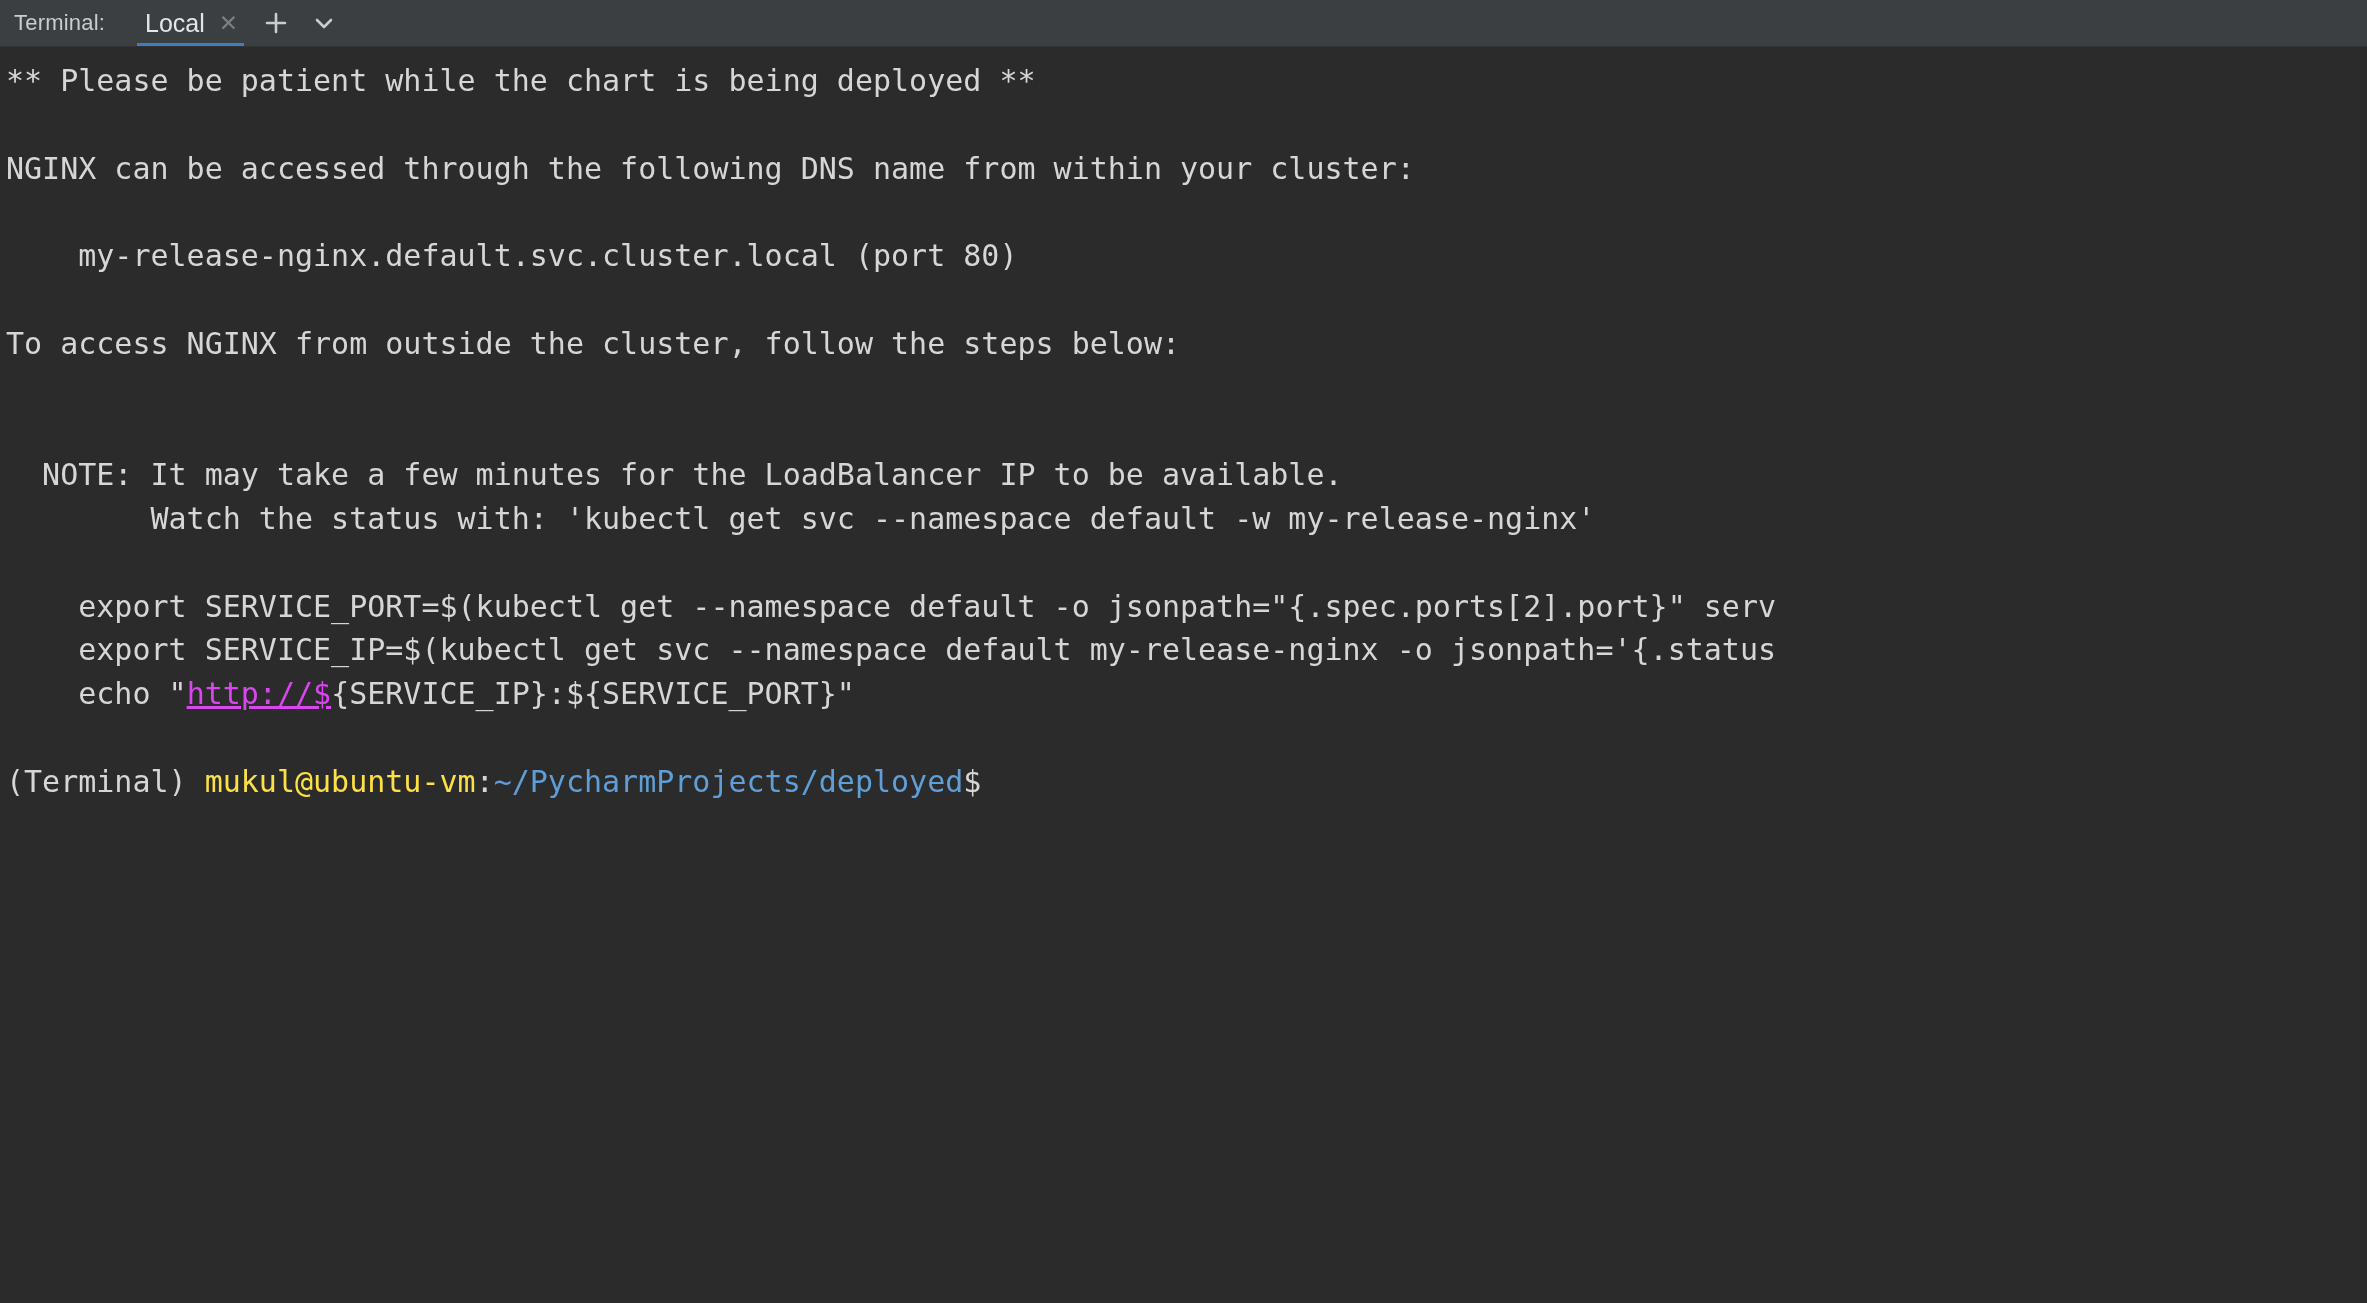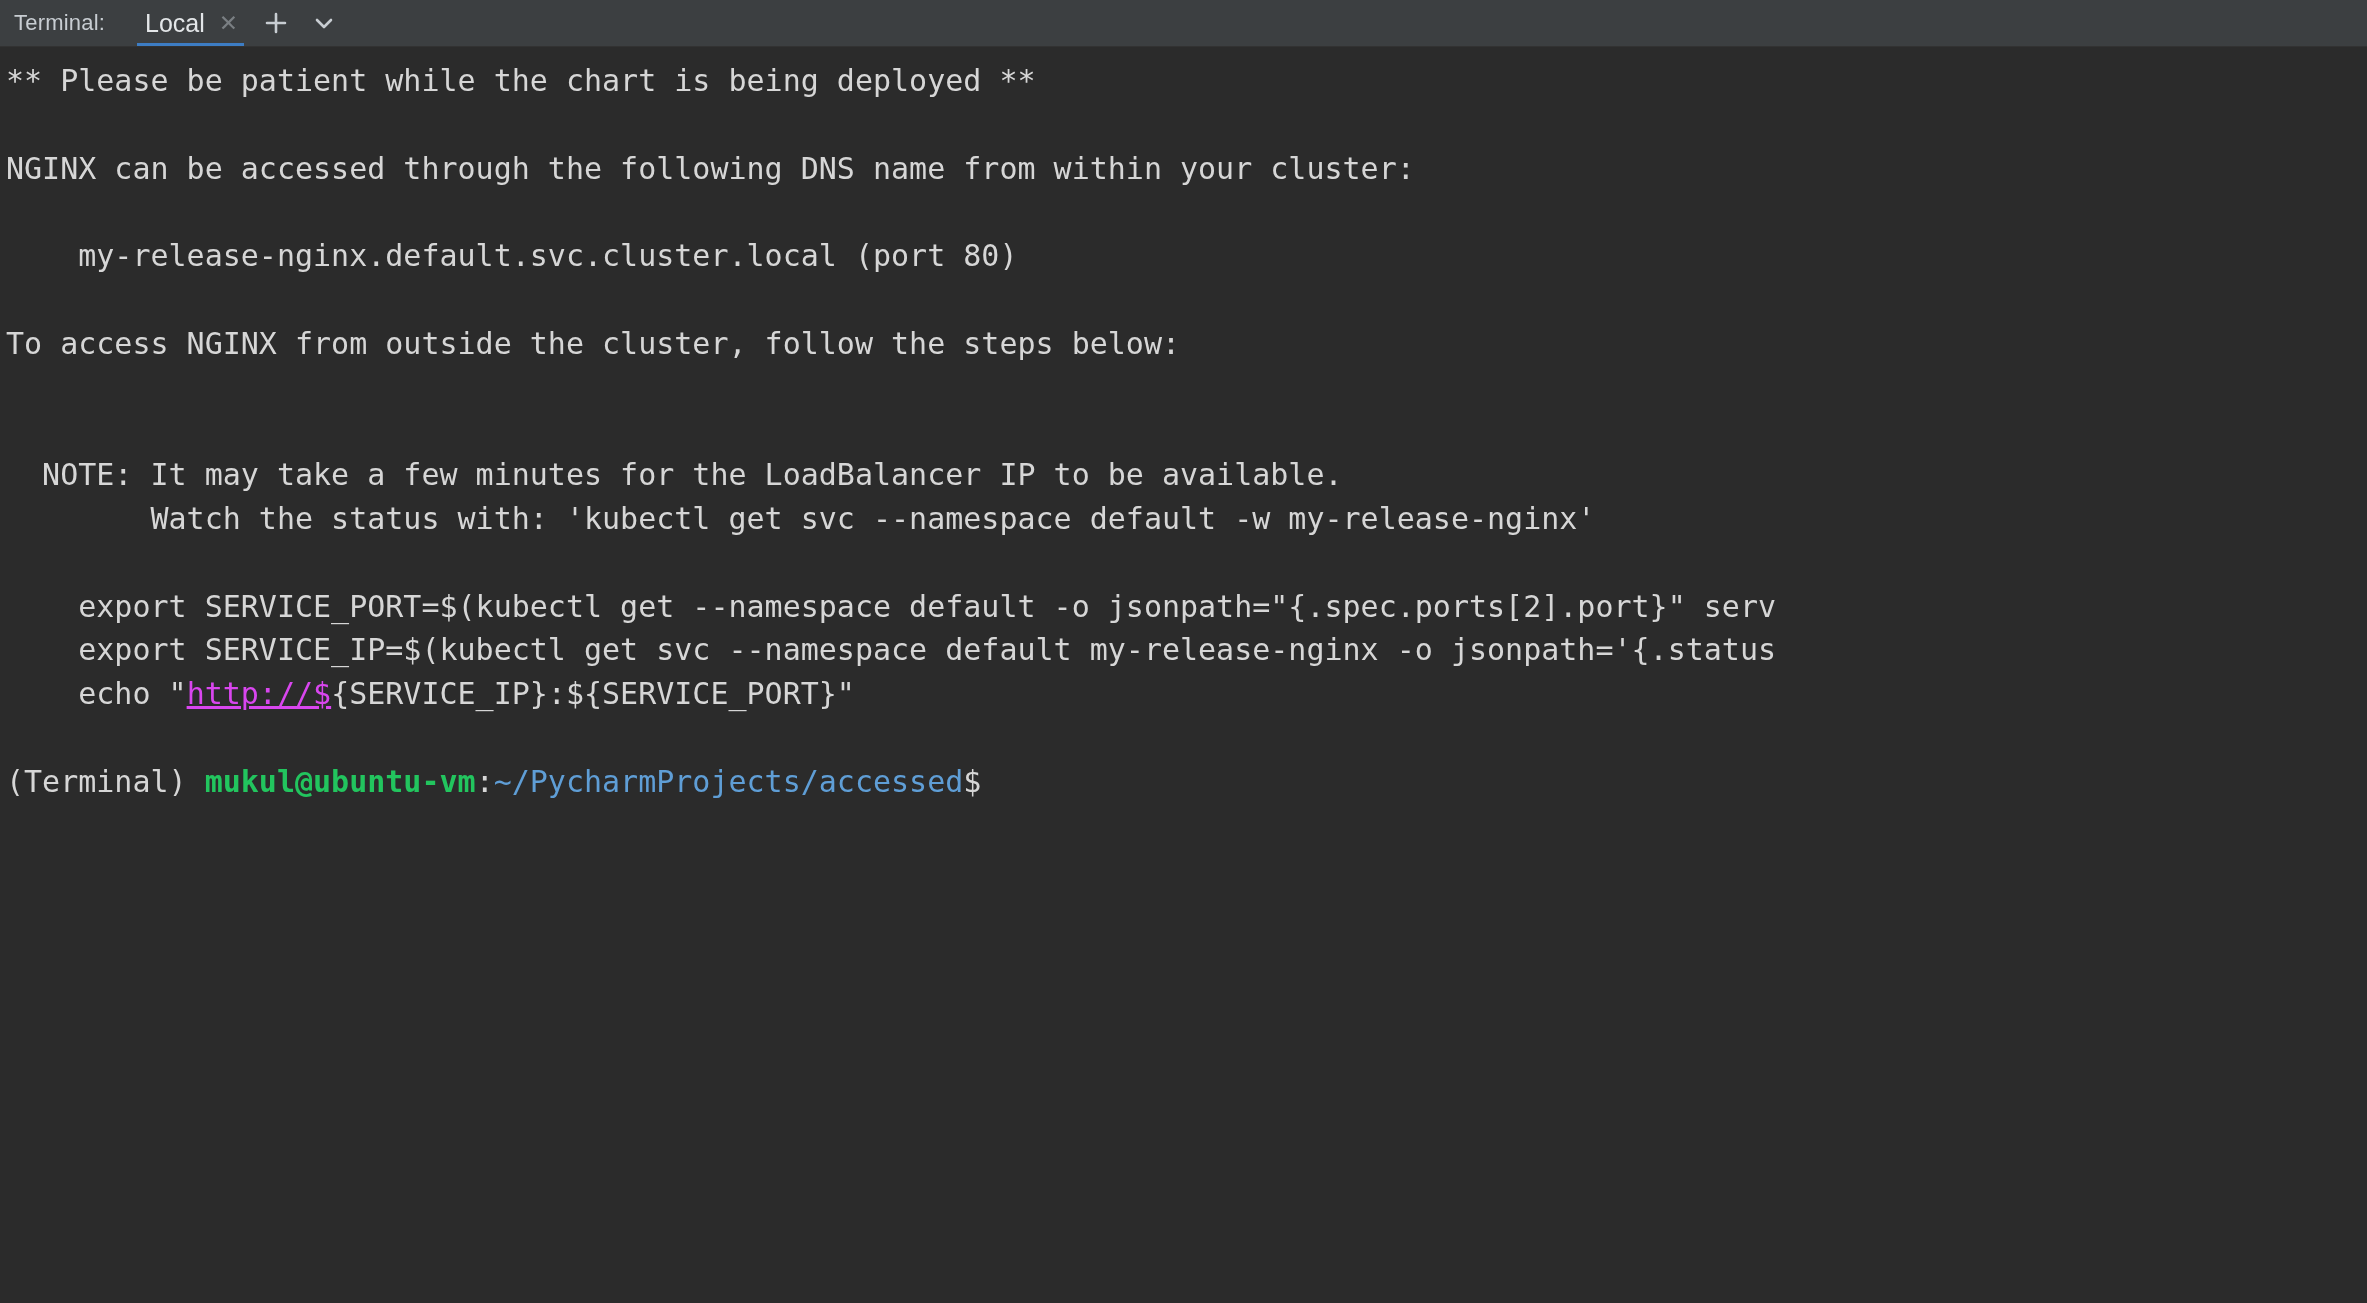--- a/index.html
+++ b/index.html
@@ -98,21 +98,21 @@
     padding-left: 6px;
     letter-spacing: 0px;
     height: 43.8px;
   }
   .term-line.blank { color: transparent; }
 
   .lnk {
     color: #d946ef;
     text-decoration: underline;
   }
-  .c-green  { color: #22c55e; font-weight: bold; }
+  .c-green  { color: #fde047; }
   .c-blue   { color: #5f9ed6; }
   .c-white  { color: #d6d6d6; }
 </style>
 </head>
 <body>
 
 <div class="tool-header">
 
   <span class="tool-title">Terminal:</span>
 
@@ -152,15 +152,15 @@
   <div class="term-line">  NOTE: It may take a few minutes for the LoadBalancer IP to be available.</div>
   <div class="term-line">        Watch the status with: 'kubectl get svc --namespace default -w my-release-nginx'</div>
   <div class="term-line blank"></div>
   <div class="term-line">    export SERVICE_PORT=$(kubectl get --namespace default -o jsonpath="{.spec.ports[2].port}" serv</div>
   <div class="term-line">    export SERVICE_IP=$(kubectl get svc --namespace default my-release-nginx -o jsonpath='{.status</div>
 
   <div class="term-line"><span>    echo "</span><span class="lnk">http://$</span><span>{SERVICE_IP}:${SERVICE_PORT}"</span></div>
 
   <div class="term-line blank"></div>
 
-  <div class="term-line"><span class="c-white">(Terminal) </span><span class="c-green">mukul@ubuntu-vm</span><span class="c-white">:</span><span class="c-blue">~/PycharmProjects/accessed</span><span class="c-white">$</span></div>
+  <div class="term-line"><span class="c-white">(Terminal) </span><span class="c-green">mukul@ubuntu-vm</span><span class="c-white">:</span><span class="c-blue">~/PycharmProjects/deployed</span><span class="c-white">$</span></div>
 
 </div>
 
 </body></html>

